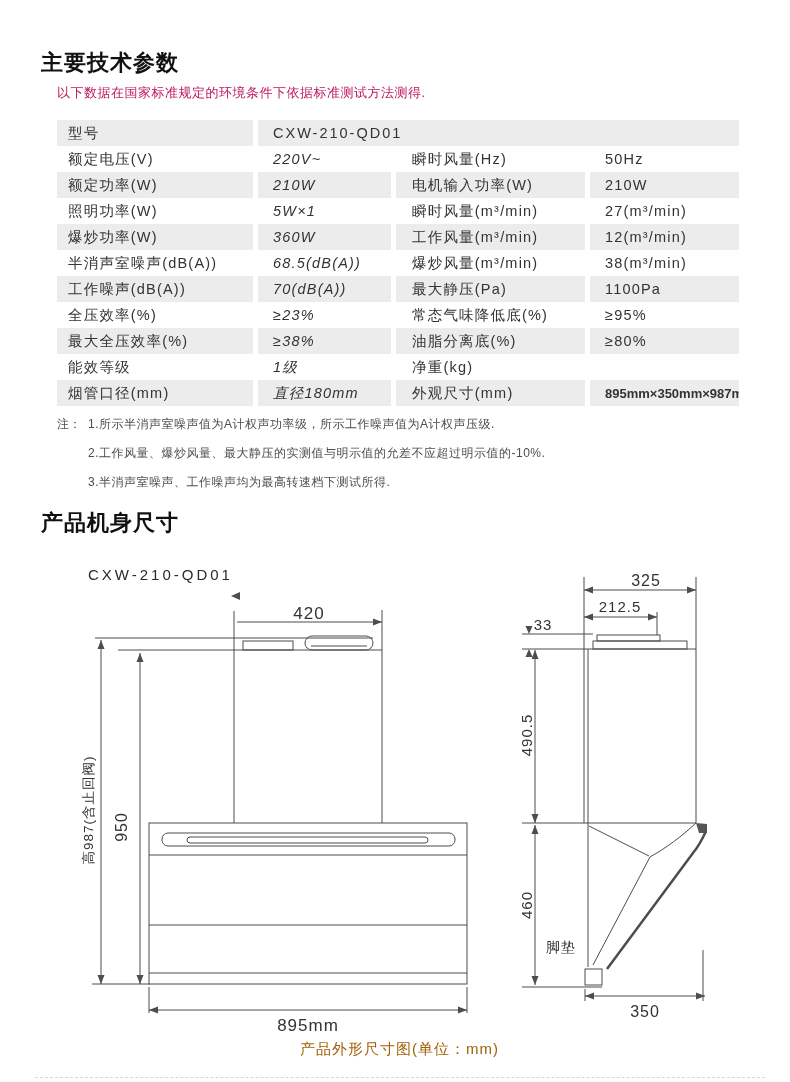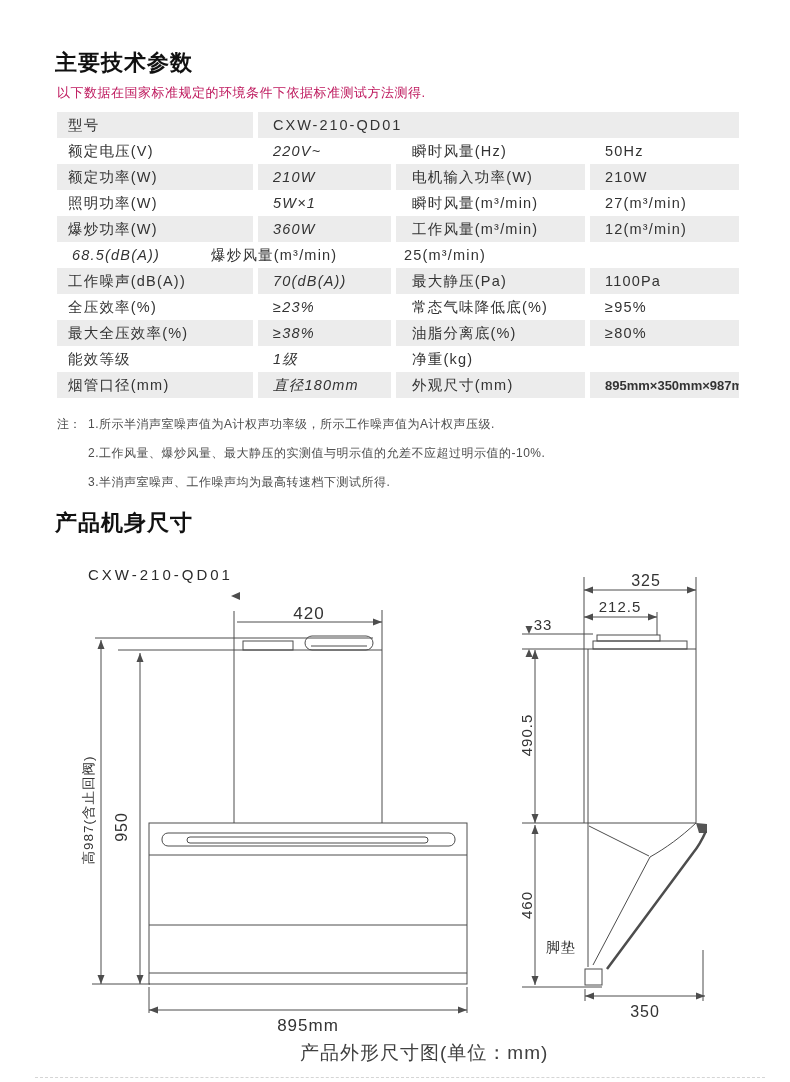--- a/index.html
+++ b/index.html
@@ -1,25 +1,25 @@
 <!DOCTYPE html>
 <html><head>
 <meta charset="utf-8">
 <style>
   * { margin:0; padding:0; box-sizing:border-box; }
   html,body { background:#fff; }
   .page {
     position:relative; width:790px; height:1082px; background:#fff;
     font-family:"Liberation Sans","DejaVu Sans",sans-serif; color:#333; overflow:hidden;
   }
-  .sec-title { position:absolute; left:55px; font-size:22px; font-weight:bold; color:#111; letter-spacing:1px;text-align:right; }
+  .sec-title { position:absolute; left:41px; font-size:22px; font-weight:bold; color:#111; letter-spacing:1px;text-align:right; }
   .subtitle { position:absolute; left:57px; top:84px; font-size:13px; color:#be185d; letter-spacing:0.5px; }
 
   
-  .spec-table { position:absolute; left:57px; top:112px; width:682px; }
+  .spec-table { position:absolute; left:57px; top:120px; width:682px; }
   .spec-row { display:flex; height:26px; }
   .cell { display:flex; align-items:center; font-size:14.5px; font-weight:500; color:#333;
           letter-spacing:1.2px; white-space:nowrap; overflow:hidden; }
   .c0 { width:196px; margin-right:5px; padding-left:11px; }
   .c1 { width:133px; margin-right:5px; padding-left:15px;font-style:italic; }
   .c2 { width:189px; margin-right:5px; padding-left:16px; }
   .c3 { width:149px; padding-left:15px; }
   .cwide { width:481px; padding-left:15px; letter-spacing:2px; }
   .alt .cell { background:#ececec; }
   .small-val { font-size:13px; letter-spacing:0; font-weight:700; }
@@ -28,21 +28,21 @@
   .notes { position:absolute; left:57px; top:410px; font-size:12px; color:#4d4d4d; }
   .notes-wrap { display:flex; }
   .notes-prefix { width:31px; line-height:29px; }
   .notes-items div { line-height:29px; letter-spacing:0.5px; }
 
   .model-label { position:absolute; left:88px; top:566px; font-size:15px; letter-spacing:3px; color:#2b2b2b; font-weight:500; }
 
   .drawing { position:absolute; left:0; top:565px; }
   .drawing text { fill:#333; font-weight:500; letter-spacing:1px; }
 
-  .caption { position:absolute; left:300px; top:1040px; font-size:19px; color:#404040; letter-spacing:1px; }
+  .caption { position:absolute; left:300px; top:1040px; font-size:15px; color:#a16207; letter-spacing:1px; }
   .crop-edge { position:absolute; left:35px; top:1077px; width:730px; border-top:1.5px dashed #d5d5d5; }
 </style>
 </head>
 <body>
 
 <div class="page">
 
   <h1 class="sec-title" style="top:48px">主要技术参数</h1>
   <p class="subtitle">以下数据在国家标准规定的环境条件下依据标准测试方法测得.</p>
 
@@ -69,23 +69,24 @@
       <div class="cell c2">瞬时风量(m³/min)</div>
       <div class="cell c3">27(m³/min)</div>
     </div>
     <div class="spec-row alt">
       <div class="cell c0">爆炒功率(W)</div>
       <div class="cell c1">360W</div>
       <div class="cell c2">工作风量(m³/min)</div>
       <div class="cell c3">12(m³/min)</div>
     </div>
     <div class="spec-row">
+      <div class="cell c0">半消声室噪声(dB(A))</div>
       <div class="cell c1">68.5(dB(A))</div>
       <div class="cell c2">爆炒风量(m³/min)</div>
-      <div class="cell c3">25(m³/min)</div>
+      <div class="cell c3">38(m³/min)</div>
     </div>
     <div class="spec-row alt">
       <div class="cell c0">工作噪声(dB(A))</div>
       <div class="cell c1">70(dB(A))</div>
       <div class="cell c2">最大静压(Pa)</div>
       <div class="cell c3">1100Pa</div>
     </div>
     <div class="spec-row">
       <div class="cell c0">全压效率(%)</div>
       <div class="cell c1">≥23%</div>

